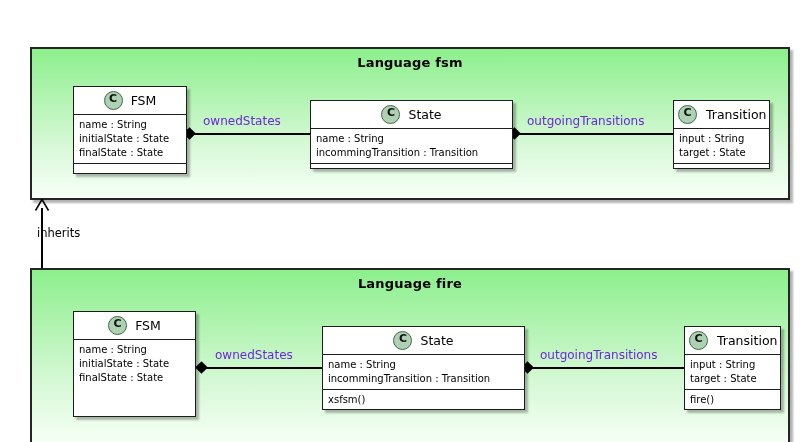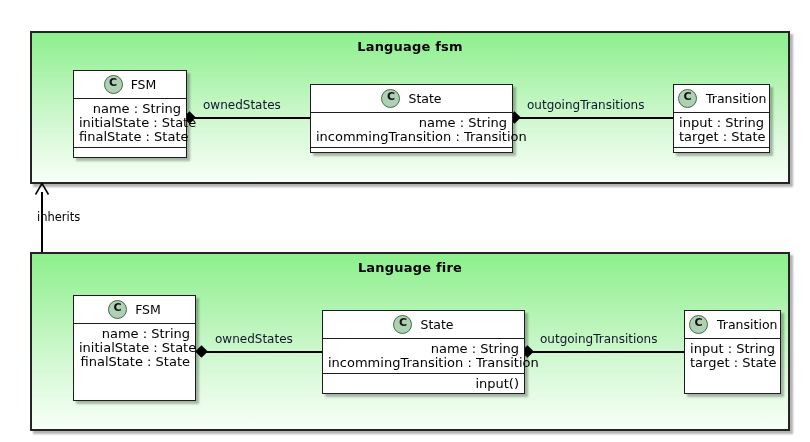--- a/index.html
+++ b/index.html
@@ -10,21 +10,21 @@
   body {
     width: 810px;
     height: 442px;
     position: relative;
     font-family: "DejaVu Sans", sans-serif;
     overflow: hidden;
   }
 
   #canvas {
     position: absolute;
-    left: 0; top: 0;
+    left: 0; top: 16px;
     width: 810px;
     height: 326px;
   }
 
   
   .package {
     position: absolute;
     box-sizing: border-box;
     border: 2px solid #242424;
     background: linear-gradient(to bottom, #8CF08C 0%, #A6F2A6 22%, #D4F8D4 62%, #F7FFF7 100%);
@@ -83,45 +83,44 @@
   }
   .cb-name.snug { margin-left: 9px; }
 
   .cb-section {
     box-sizing: border-box;
     padding: 3px 5px 3px 5px;
   }
   .cb-section + .cb-section { border-top: 1.5px solid #1d1d1d; }
   .cb-attrs { border-top: 0; }
   .cb-line {
-    font-size: 13px;
+    font-size: 10px;
     line-height: 14px;
     color: #000;
     white-space: nowrap;
-    text-align: right;
   }
   .cb-empty { height: 9px; padding: 0; }
 
   
   .assoc-line {
     position: absolute;
     background: #000000;
     height: 1.5px;
   }
   .diamond {
     position: absolute;
     width: 9px;
     height: 9px;
     background: #000000;
     transform: rotate(45deg);
   }
   .assoc-label {
     position: absolute;
     font-size: 12px;
-    color: #0f172a;
+    color: #6d28d9;
     white-space: nowrap;
   }
 
   .inherit-line {
     position: absolute;
     background: #000000;
     width: 1.5px;
   }
   .inherit-arrow {
     position: absolute;
@@ -224,28 +223,31 @@
   <div class="classbox" style="left:322px; top:310px; width:203px; height:84px;">
     <div class="cb-header">
       <span class="c-icon">C</span>
       <span class="cb-name">State</span>
     </div>
     <div class="cb-section cb-attrs">
       <div class="cb-line">name : String</div>
       <div class="cb-line">incommingTransition : Transition</div>
     </div>
     <div class="cb-section">
-      <div class="cb-line">input()</div>
+      <div class="cb-line">xsfsm()</div>
     </div>
   </div>
 
   <div class="classbox" style="left:684px; top:310px; width:97px; height:84px;">
     <div class="cb-header tight">
       <span class="c-icon">C</span>
       <span class="cb-name snug">Transition</span>
     </div>
     <div class="cb-section cb-attrs">
       <div class="cb-line">input : String</div>
       <div class="cb-line">target : State</div>
     </div>
+    <div class="cb-section">
+      <div class="cb-line">fire()</div>
+    </div>
   </div>
 
 </div>
 
 </body></html>

